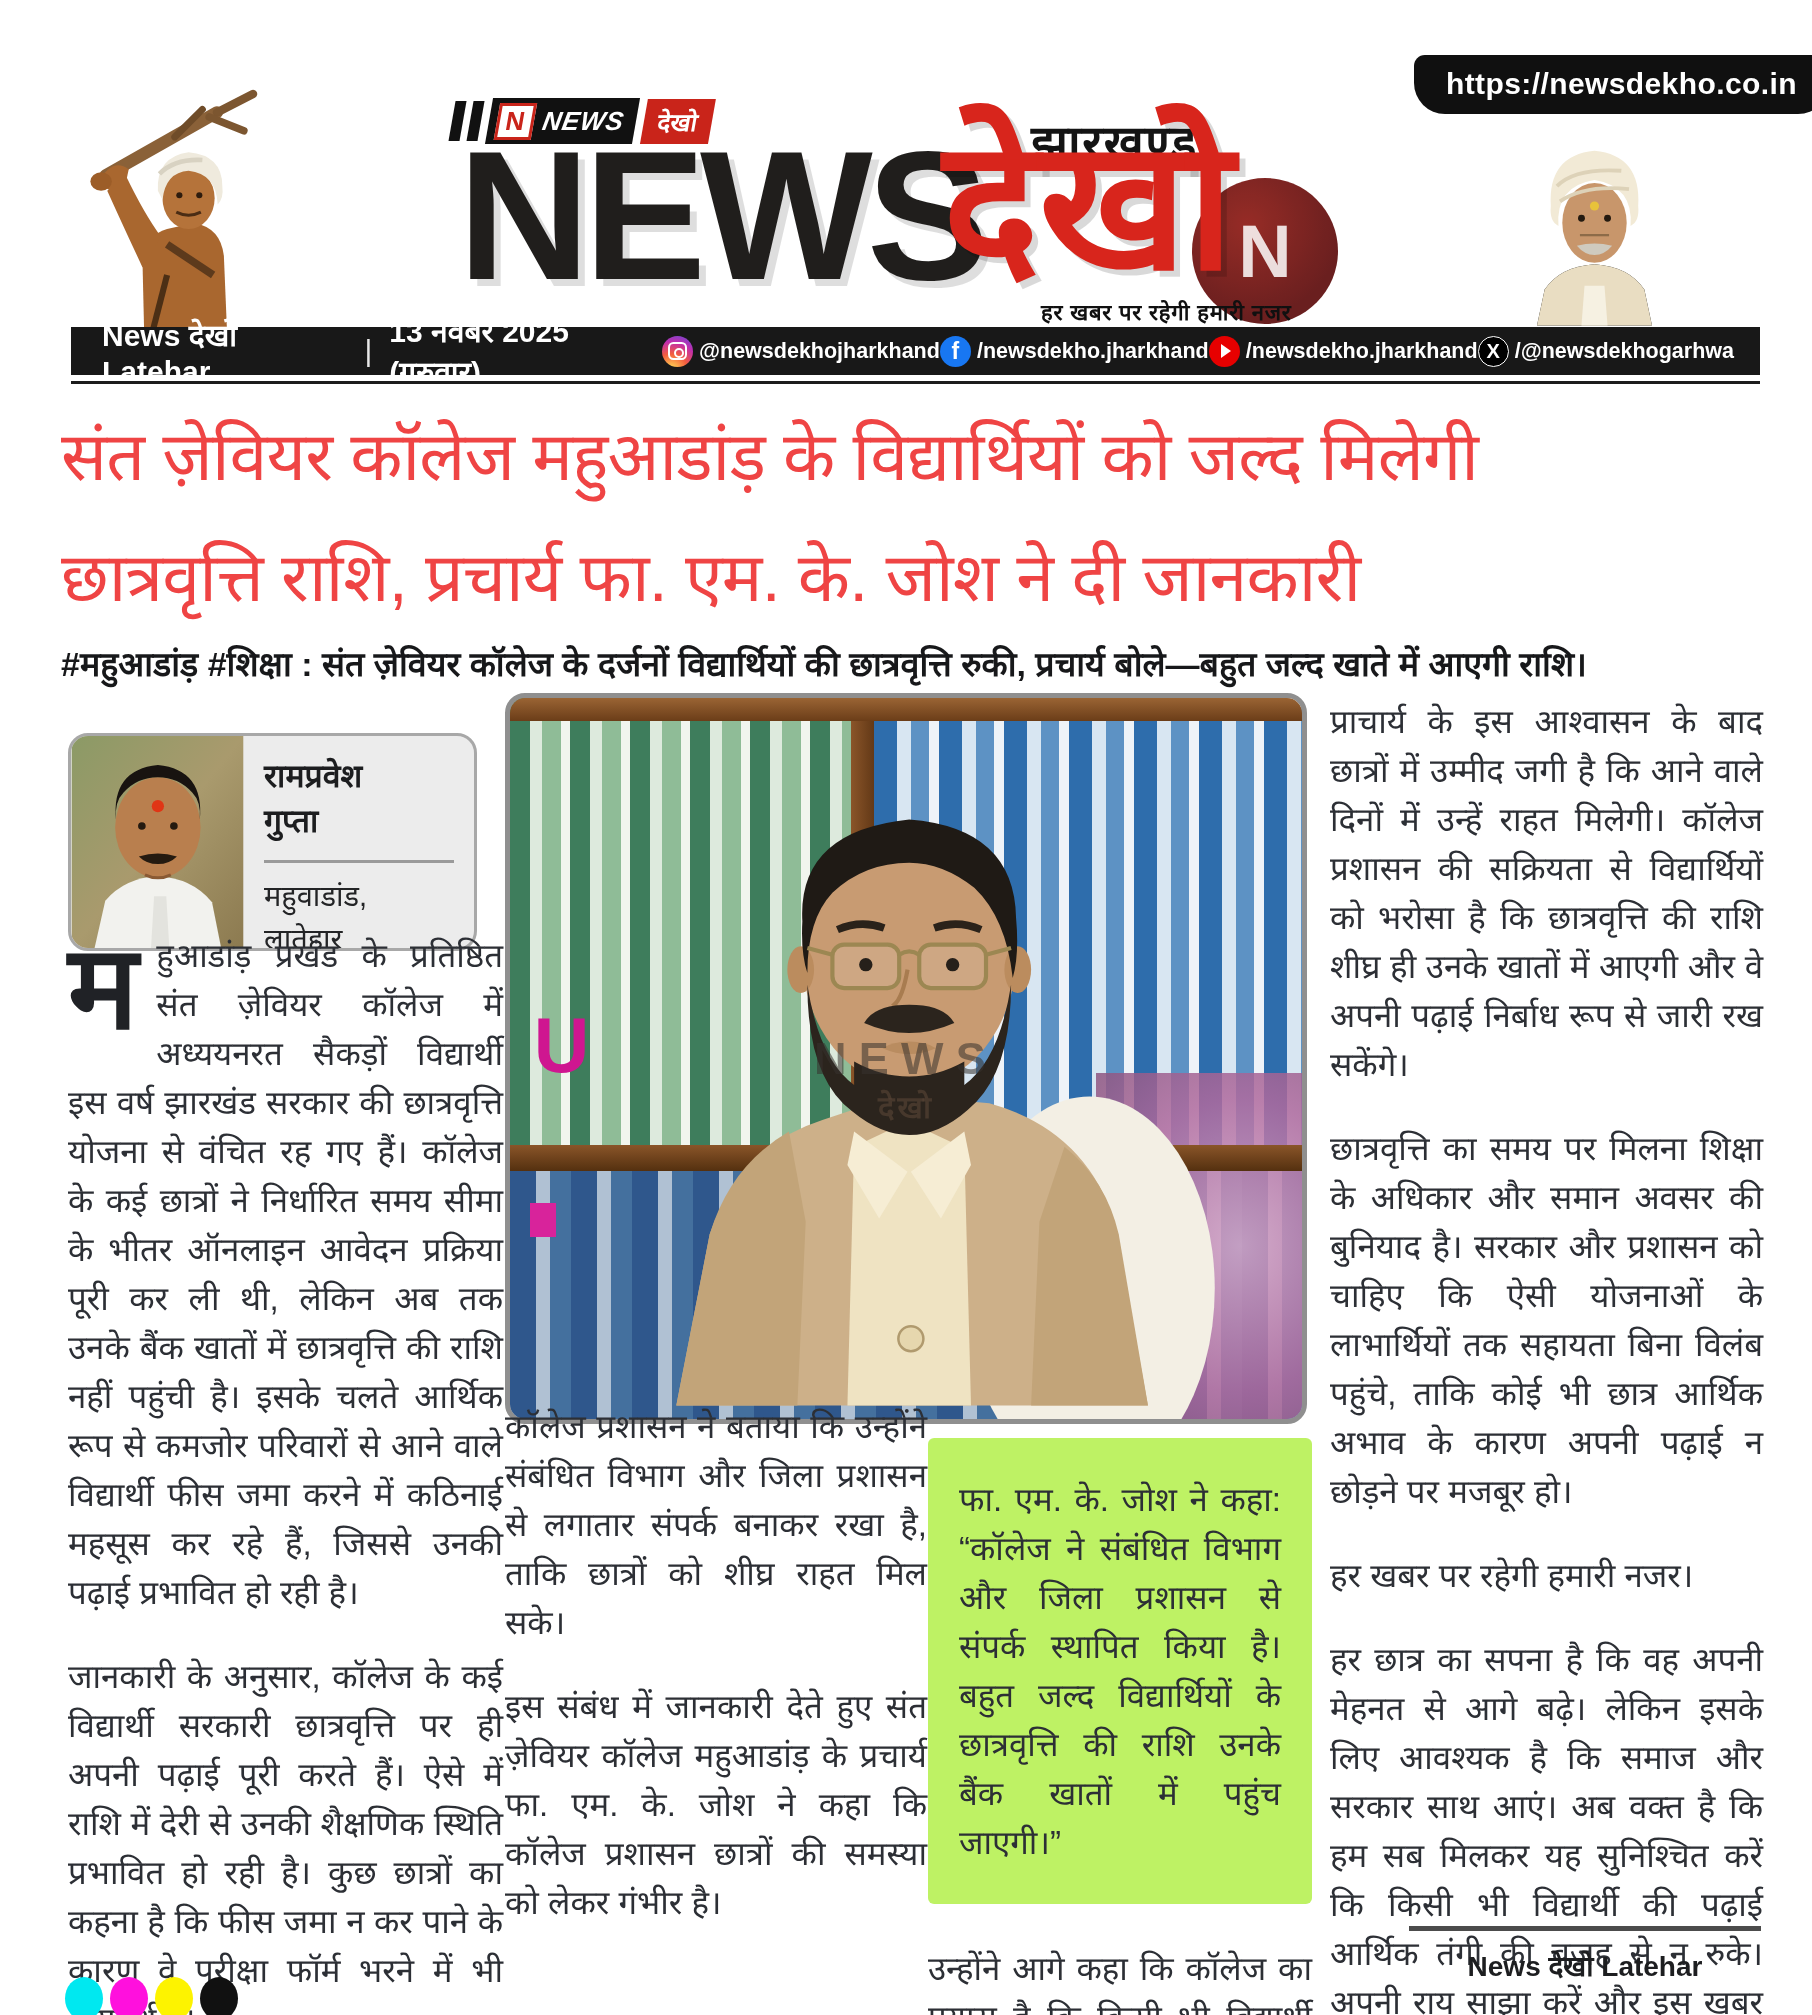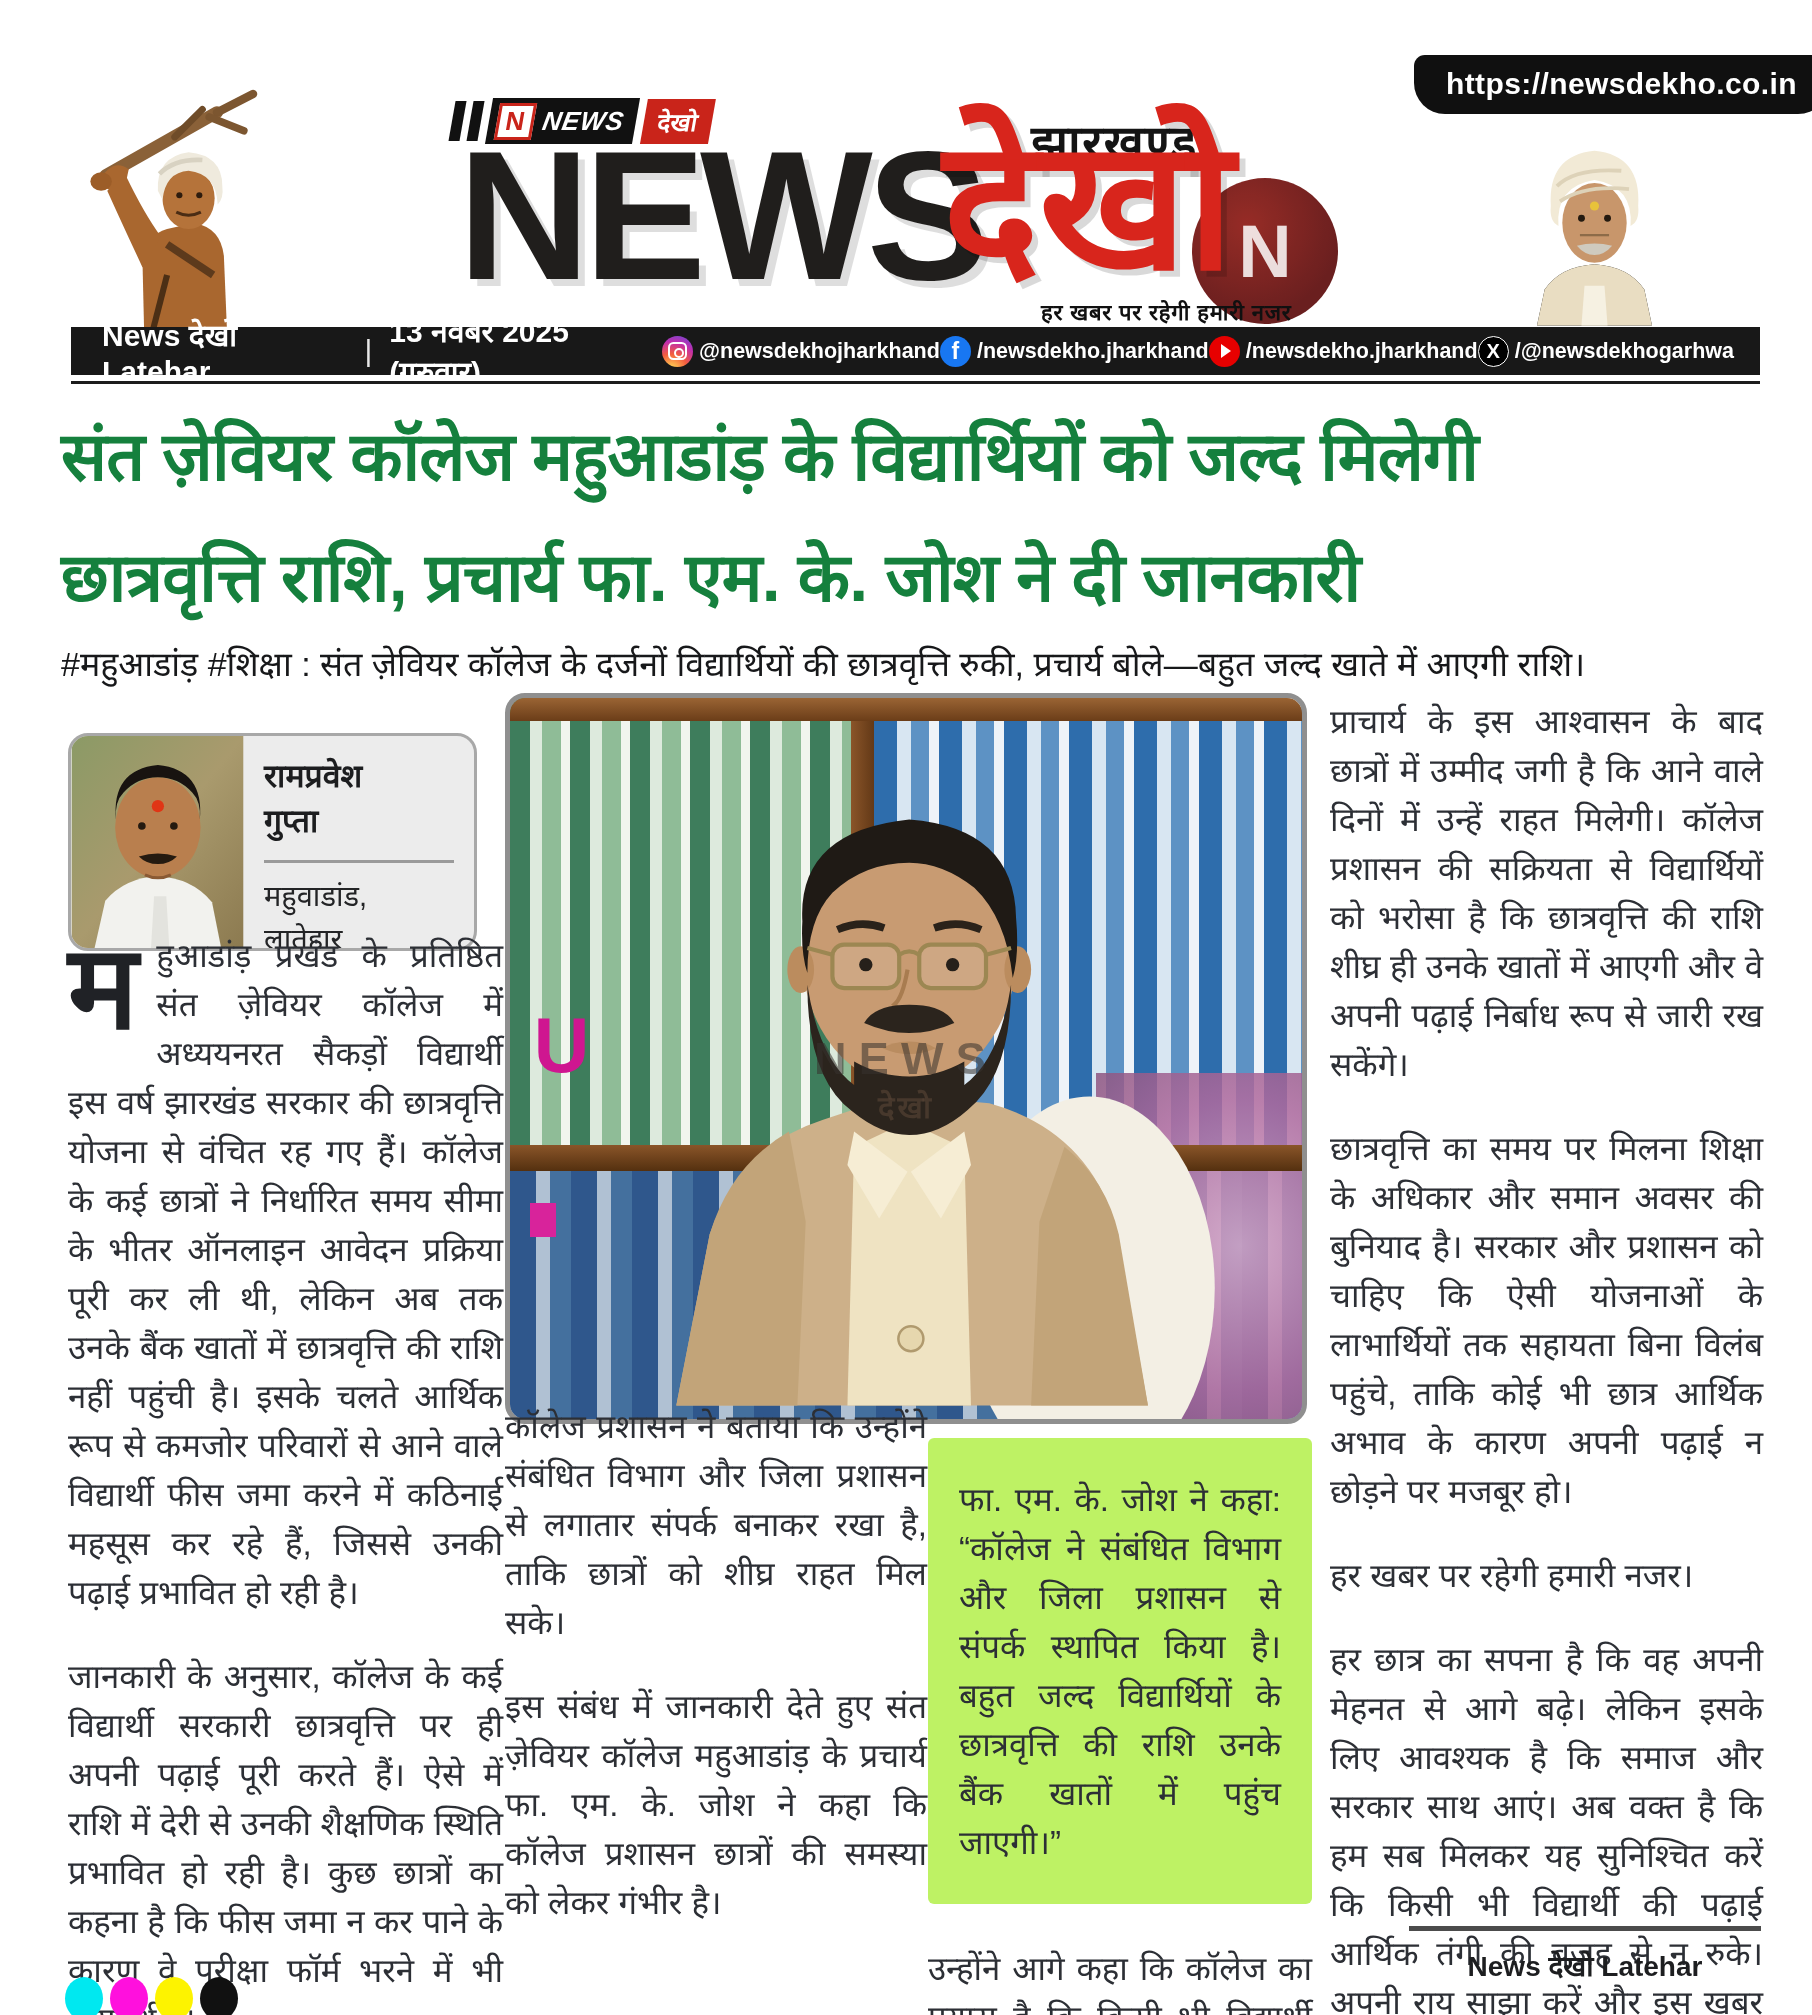--- a/index.html
+++ b/index.html
@@ -52,22 +52,22 @@
   .sicon-ig { background:radial-gradient(circle at 30% 110%, #fdcb52 8%, #f35d3e 40%, #c12dae 70%, #5b51de 100%); }
   .sicon-fb { background:#1877f2; color:#fff; font-weight:bold; font-size:23px; }
   .sicon-yt { background:#e70000; }
   .sicon-x  { background:#000; border:1.5px solid #fff; color:#fff; font-weight:bold; font-size:20px; }
   .ig-inner { width:18.4px; height:18.4px; border:2.3px solid #fff; border-radius:5.4px; position:relative; }
   .ig-inner::after { content:""; position:absolute; left:3.8px; top:3.8px; width:6.1px; height:6.1px; border:2.3px solid #fff; border-radius:50%; }
   .yt-tri { width:0; height:0; border-left:10.8px solid #fff; border-top:7px solid transparent; border-bottom:7px solid transparent; margin-left:3.1px; }
   .thin-rule { background:#1c1c1c; }
 
   
-  .headline { font-size:68px; font-weight:bold; color:#15803d; line-height:121px; letter-spacing:-0.8px; }
-  .subheadline { font-size:34px; font-weight:normal; color:#17181a; }
+  .headline { font-size:68px; font-weight:normal; color:#ef4444; line-height:121px; letter-spacing:-0.8px; }
+  .subheadline { font-size:34px; font-weight:bold; color:#17181a; }
 
   
   .reporter {
     width:409px; height:218px; background:#ececec; border:3.8px solid #a8a8a8;
     border-radius:20px; overflow:hidden; display:flex;
   }
   .reporter-photo { width:173px; height:100%; flex:0 0 auto; }
   .reporter-info { padding:18.4px 7.7px 7.7px 20px; }
   .reporter-name { font-size:32px; font-weight:bold; color:#1c1d1f; line-height:45px; width:169px; }
   .reporter-rule { width:190px; height:3.1px; background:#9a9a9a; margin:15.4px 0 12.3px 0; }

